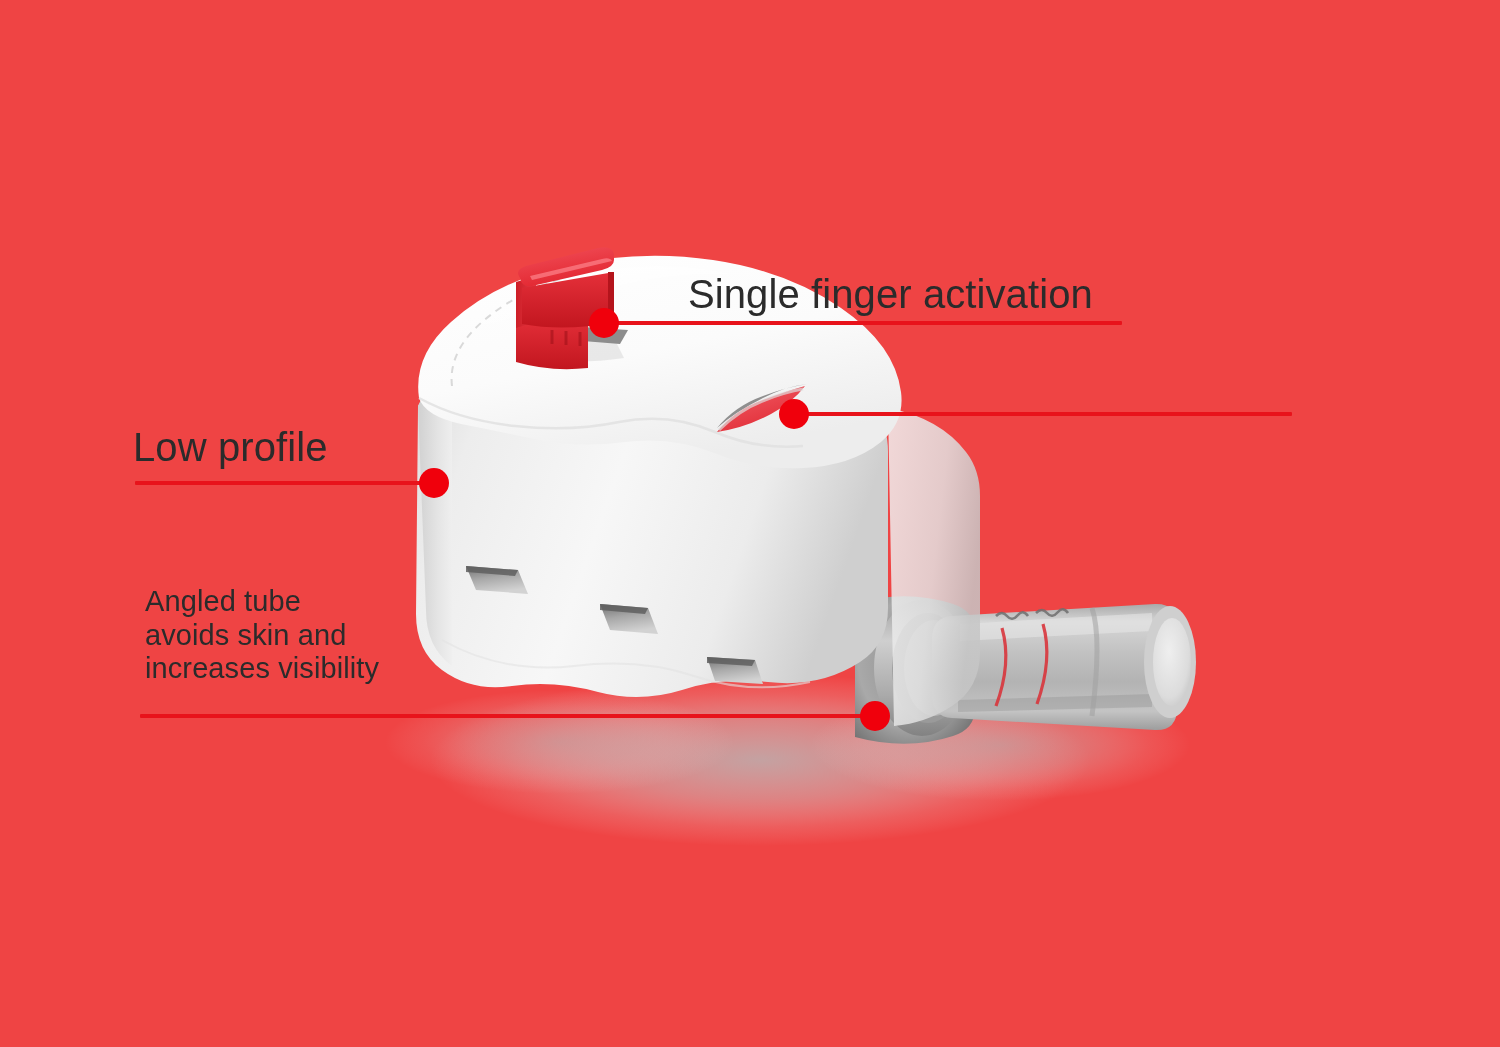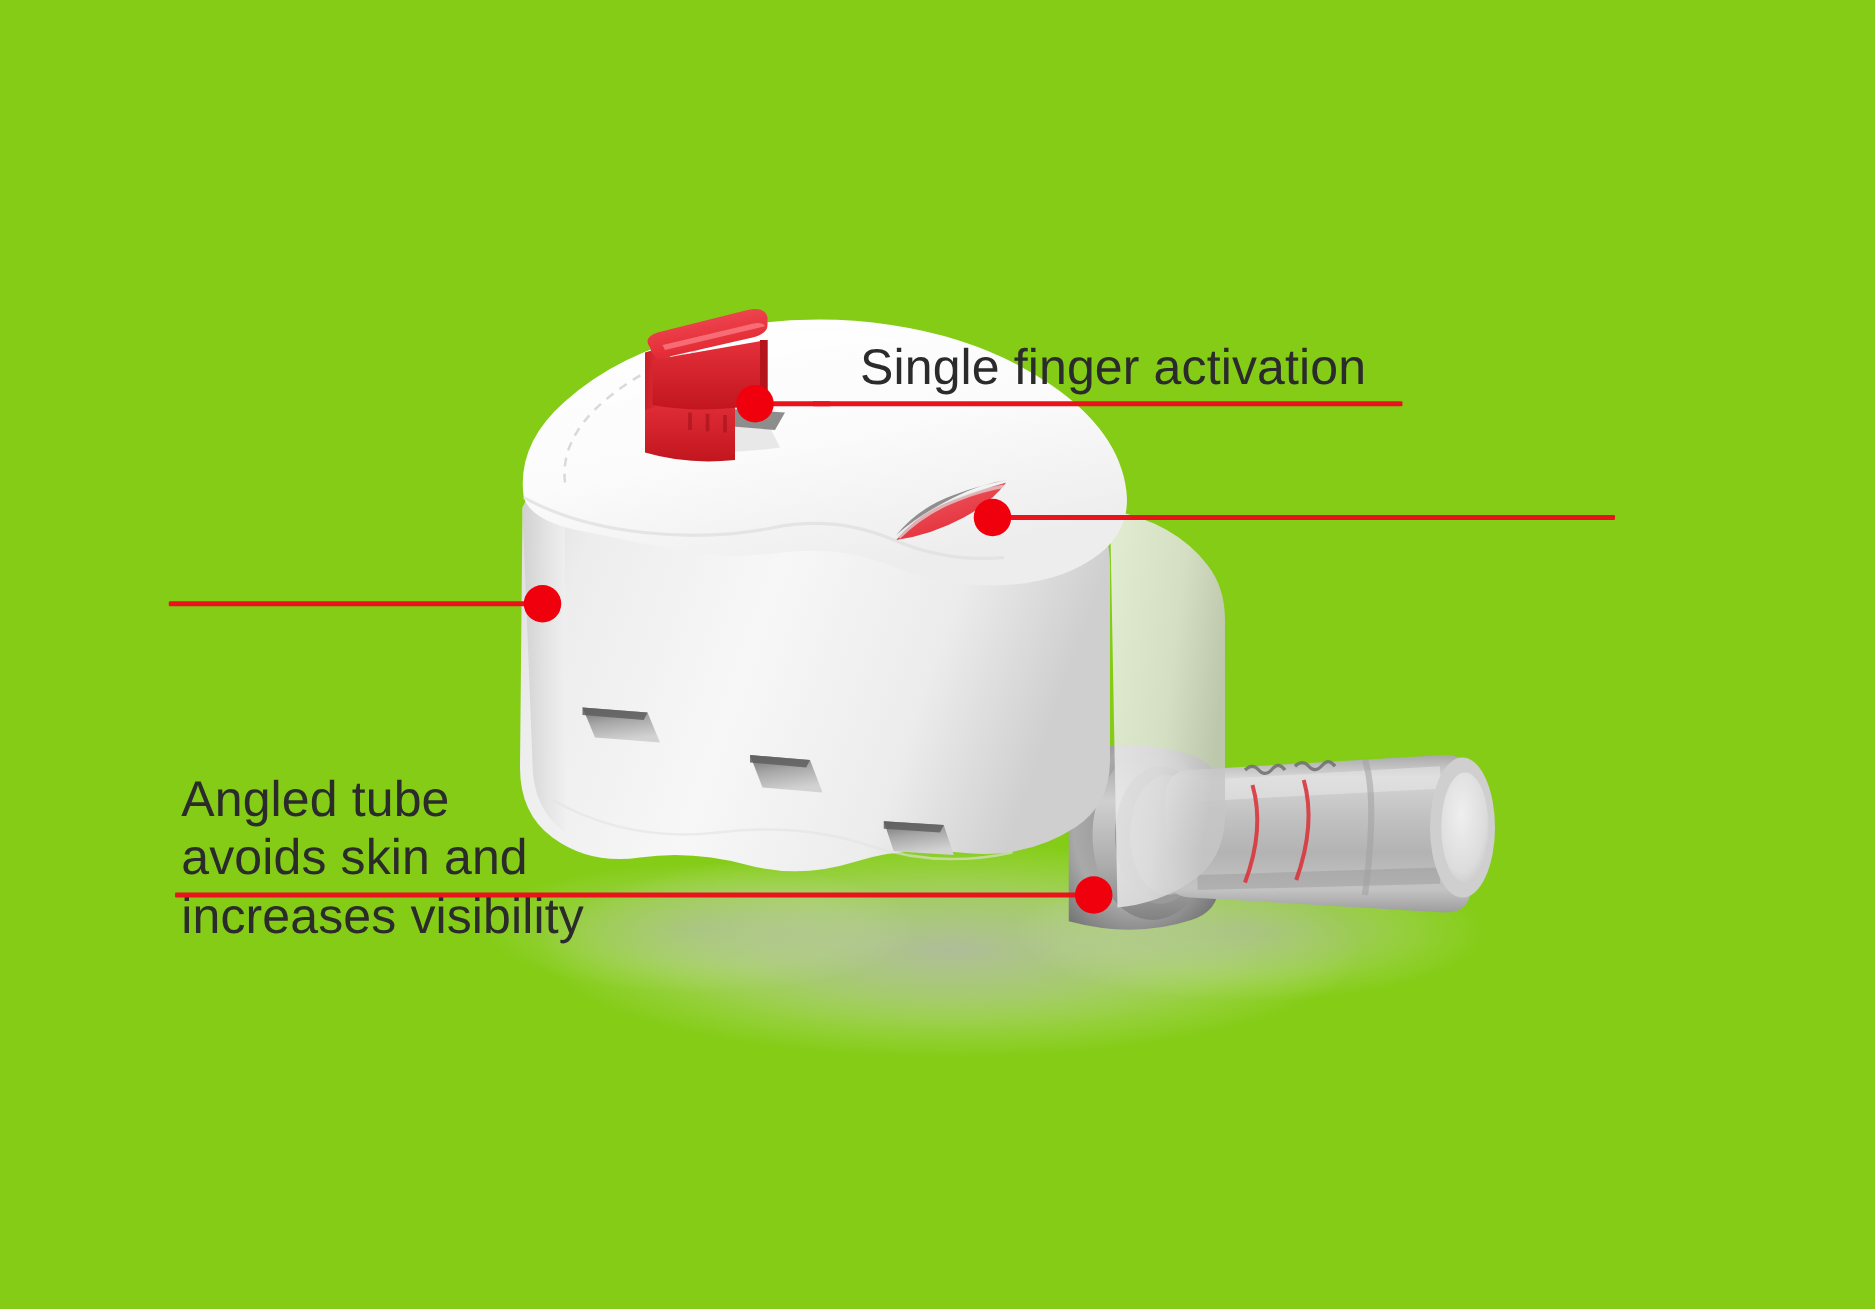--- a/index.html
+++ b/index.html
@@ -5,21 +5,21 @@
 <style>
   html, body {
     margin: 0;
     padding: 0;
     background: #ffffff;
   }
   #stage {
     position: relative;
     width: 1500px;
     height: 1047px;
-    background: #84cc16;
+    background: #ef4444;
     overflow: hidden;
     font-family: "Liberation Sans", "DejaVu Sans", sans-serif;
   }
 
   
   #product {
     position: absolute;
     left: 0; top: 0;
     width: 1500px; height: 1047px;
   }
@@ -265,22 +265,23 @@
 
   <div class="callout-text right" style="left:688px; top:271px; font-size:40px;">Single finger activation</div>
   <div class="rule" style="left:650px; top:321px; width:472px;"></div>
   <div class="leader" style="left:604px; top:321px; width:60px;"></div>
   <div class="dot" style="left:589px; top:308px;"></div>
 
   <div class="rule" style="left:840px; top:412px; width:452px;"></div>
   <div class="leader" style="left:794px; top:412px; width:60px;"></div>
   <div class="dot" style="left:779px; top:399px;"></div>
 
+  <div class="callout-text left" style="left:133px; top:424px; font-size:40px;">Low profile</div>
   <div class="rule" style="left:135px; top:481px; width:300px;"></div>
   <div class="dot" style="left:419px; top:468px;"></div>
 
-  <div class="callout-text left" style="left:145px; top:585px; font-size:40px;margin-top:32px;">Angled tube
+  <div class="callout-text left" style="left:145px; top:585px; font-size:29px;">Angled tube
 avoids skin and
 increases visibility</div>
   <div class="rule" style="left:140px; top:714px; width:740px;"></div>
   <div class="dot" style="left:860px; top:701px;"></div>
 
 </div>
 
 </body></html>

